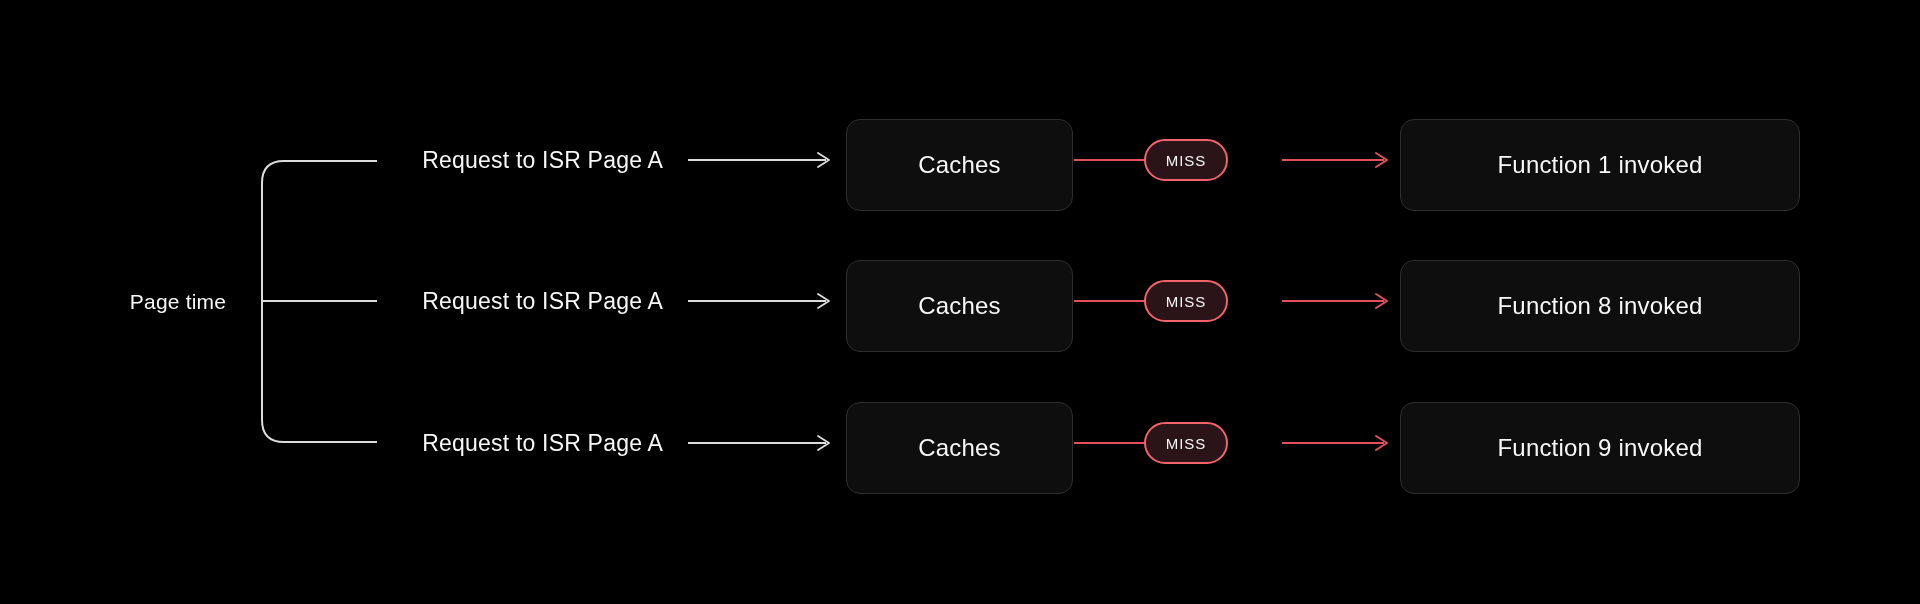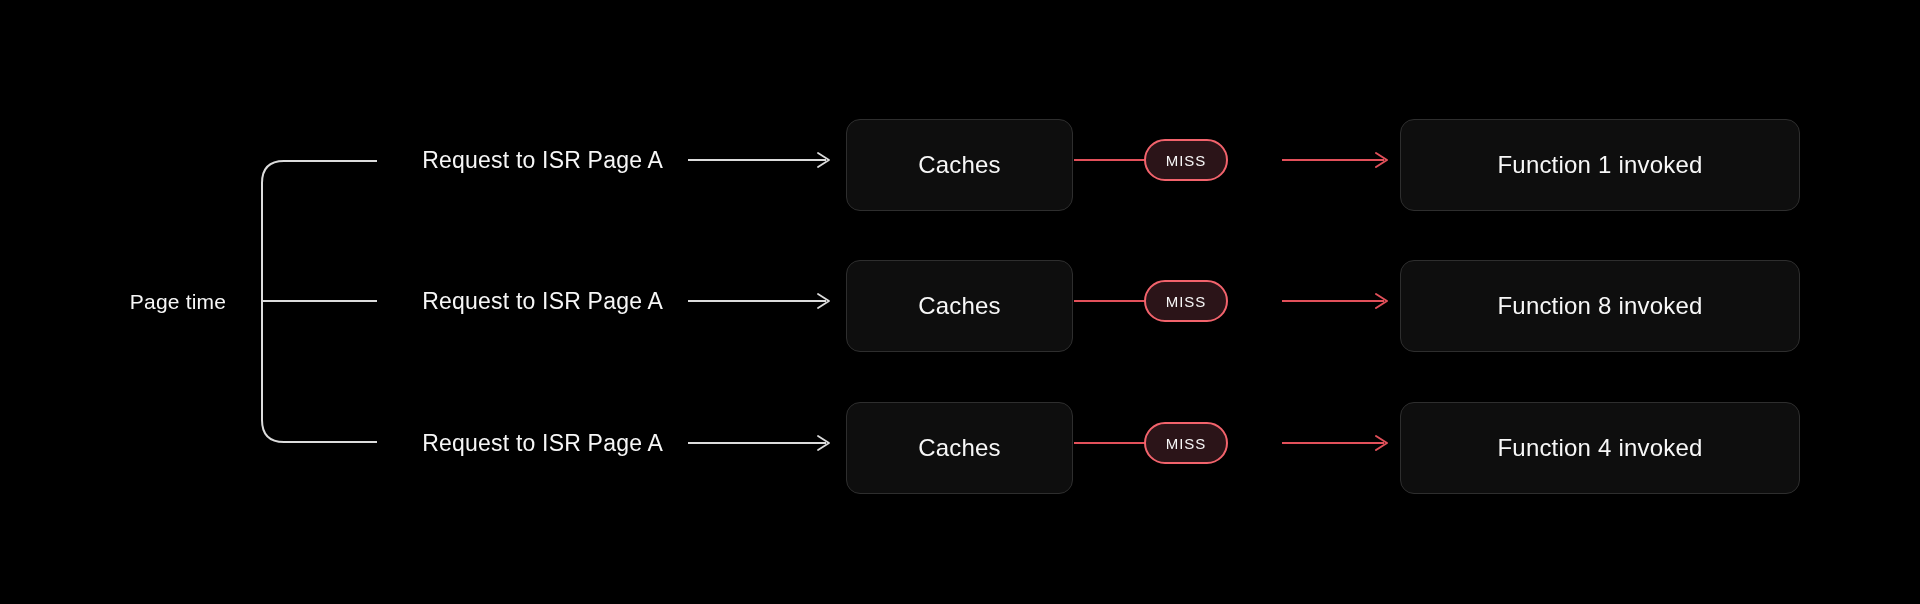--- a/index.html
+++ b/index.html
@@ -159,16 +159,16 @@
   </div>
 
   <div class="reqlabel r3">Request to ISR Page A</div>
   <div class="box cache-box r3">
     <span>Caches</span>
   </div>
   <div class="pill r3">
     <span>MISS</span>
   </div>
   <div class="box function-box r3">
-    <span>Function 4 invoked</span>
+    <span>Function 9 invoked</span>
   </div>
 
 </div>
 
 </body></html>

